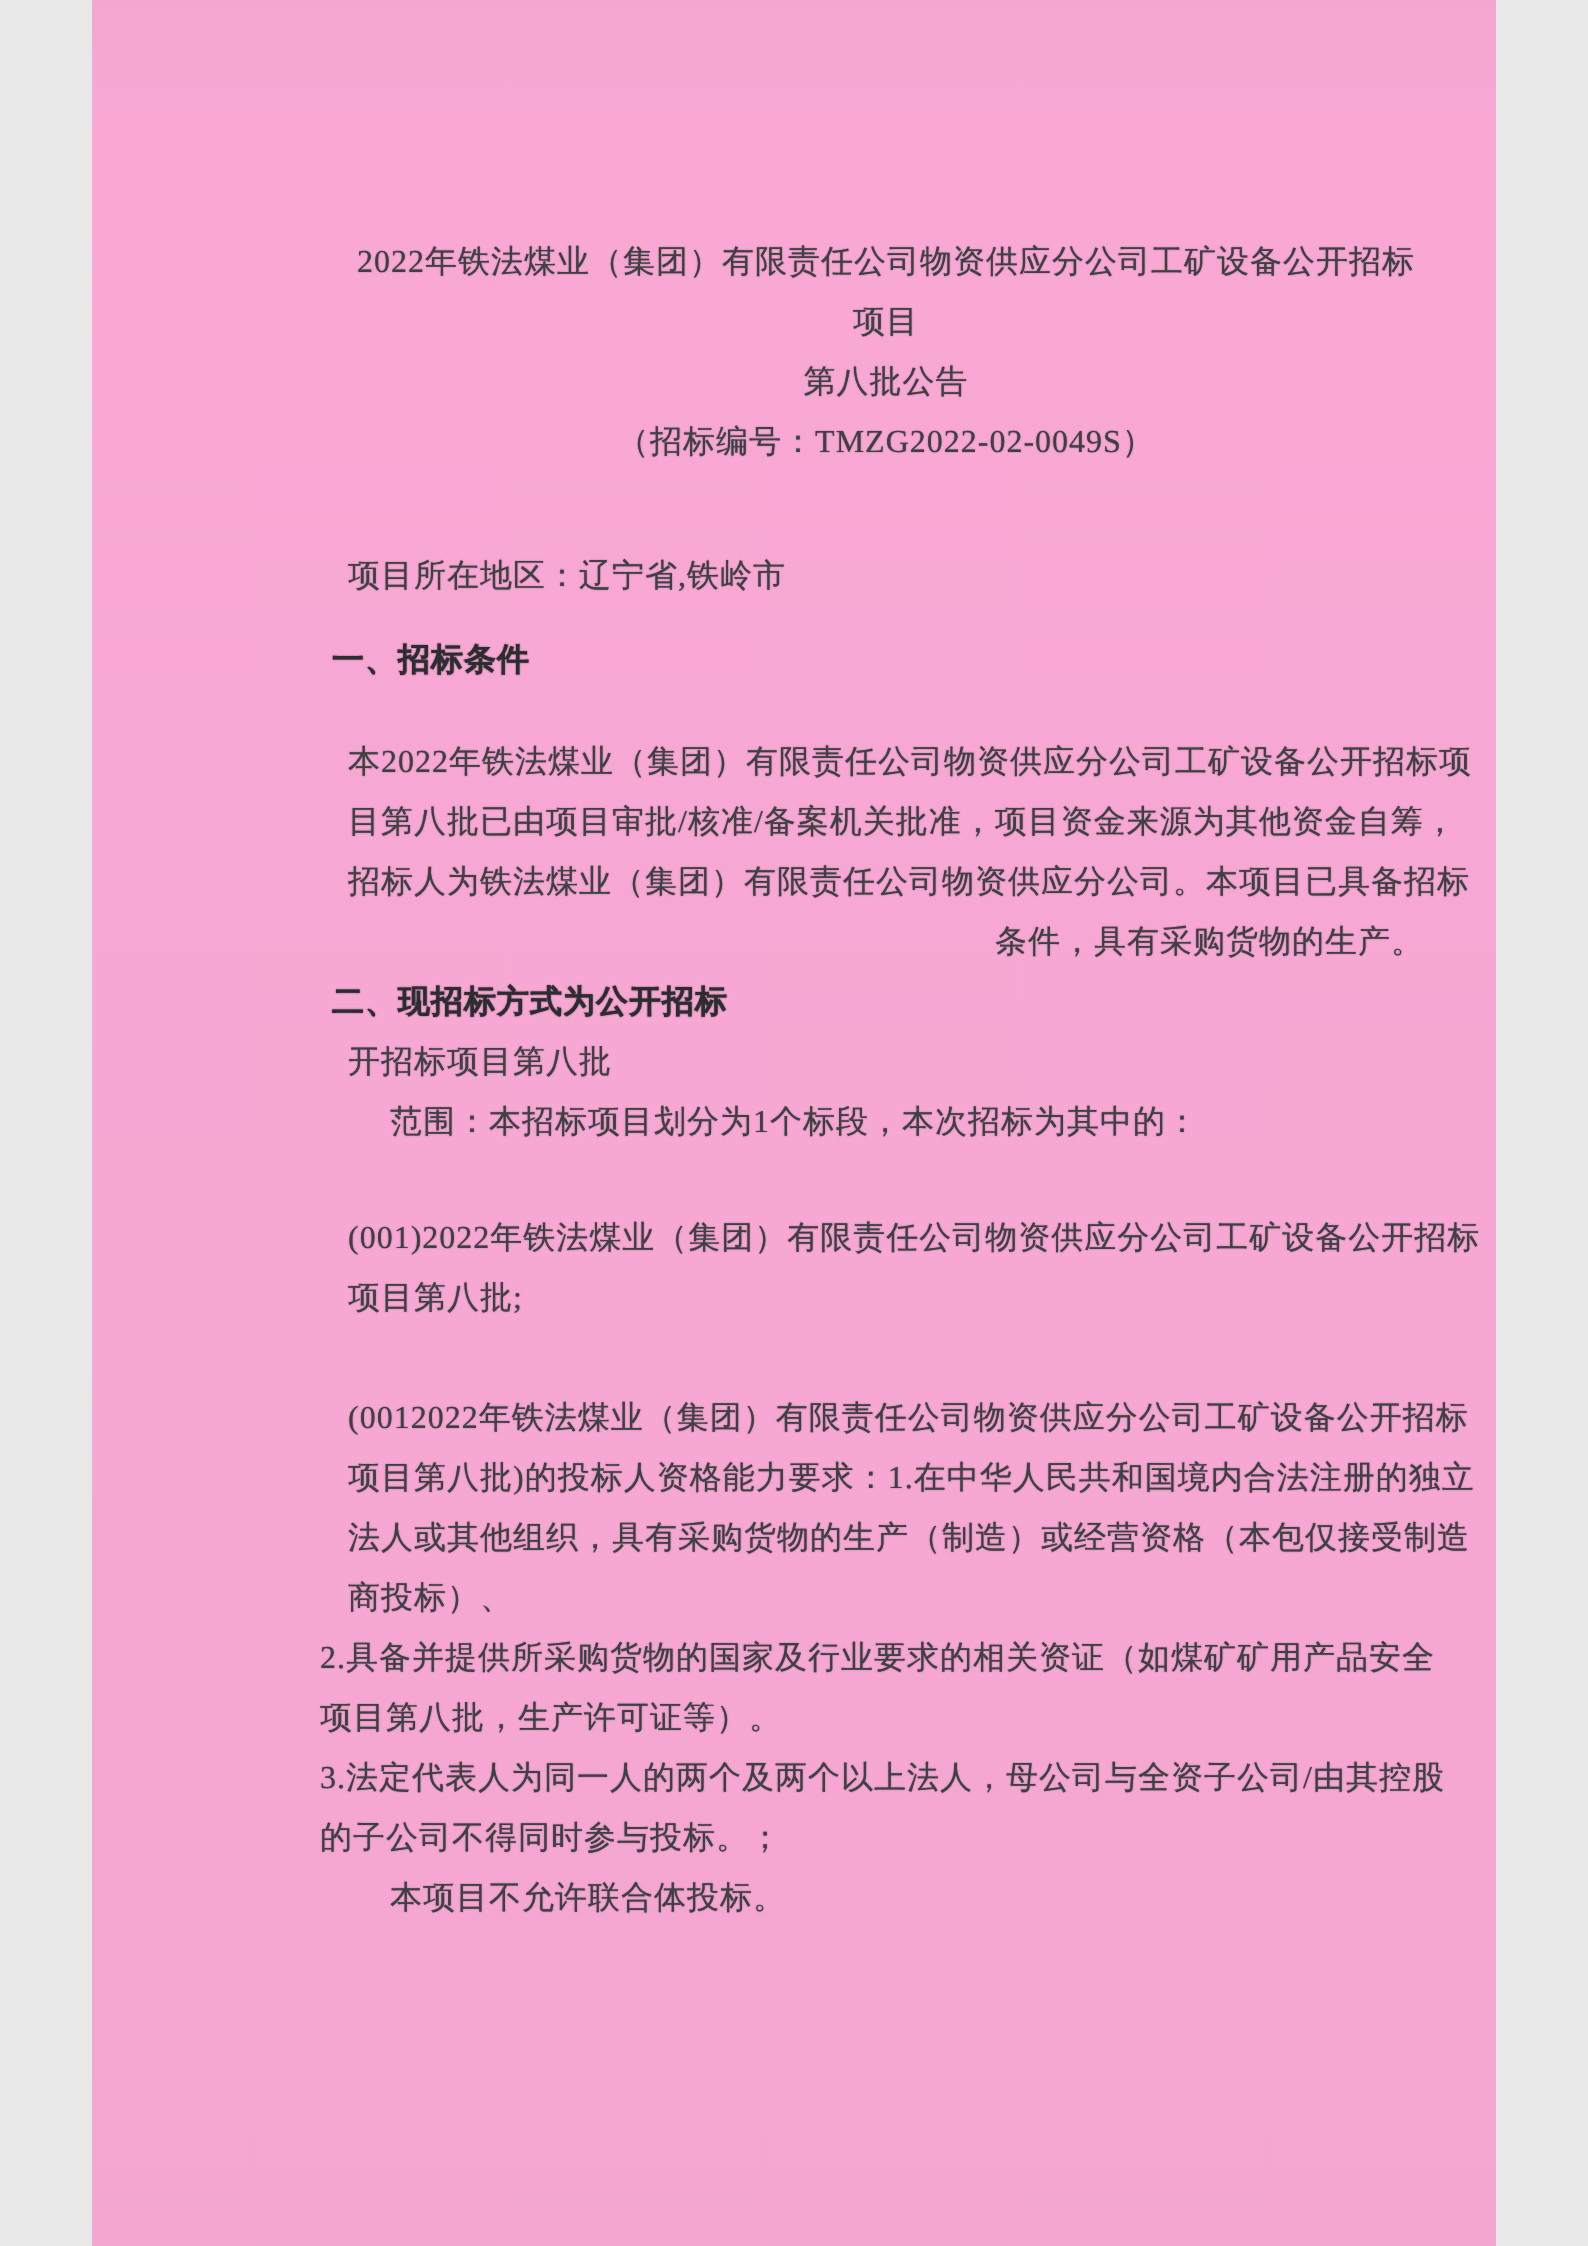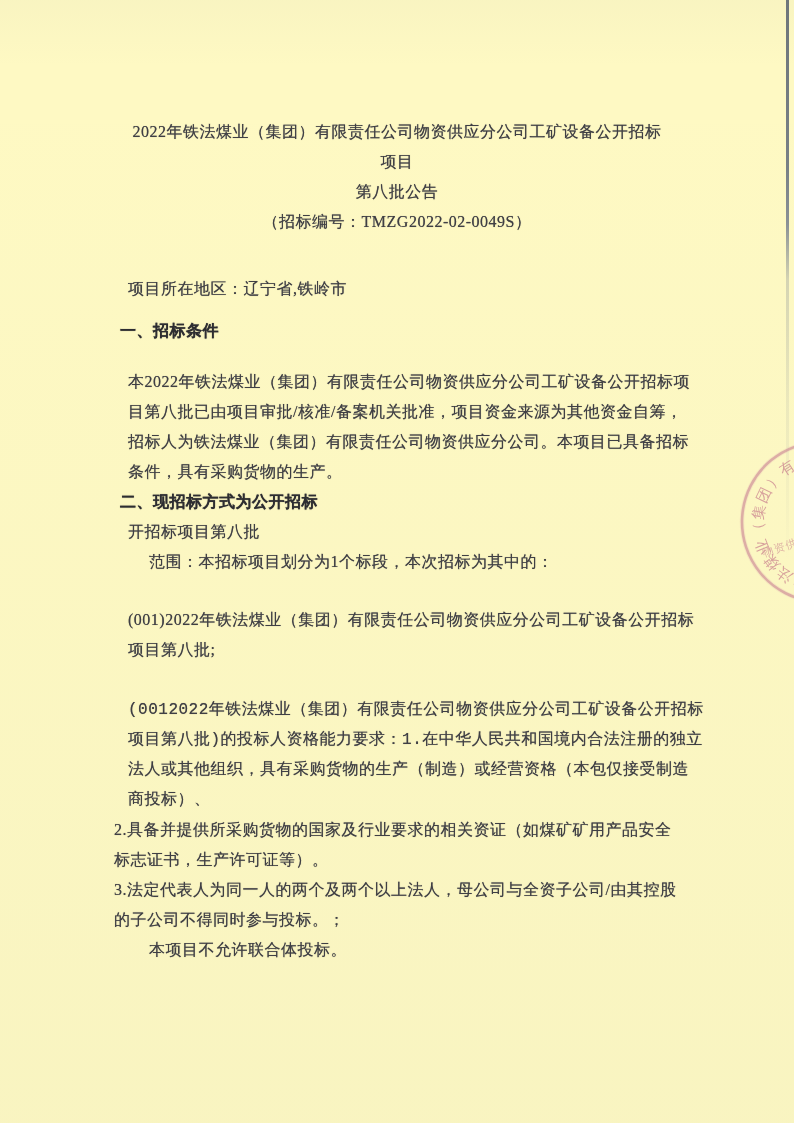--- a/index.html
+++ b/index.html
@@ -1,20 +1,20 @@
 <!DOCTYPE html>
 <html><head>
 <meta charset="utf-8">
 <style>
   html,body{margin:0;padding:0;background:#e8e8e8;}
   .page{
     position:relative;
-    width:794px;height:1123px;
+    width:702px;height:1123px;
     margin:0 auto;
-    background:#fef9c3;
+    background:#f9a8d4;
     overflow:hidden;
     font-family:"Liberation Serif","DejaVu Serif",serif;
     color:#3f3f44;
   }
   
   .page::before{
     content:"";position:absolute;inset:0;
     background:
       linear-gradient(180deg, rgba(120,130,140,0.04) 0%, rgba(120,130,140,0.00) 6%, rgba(120,130,140,0.02) 55%, rgba(120,130,140,0.04) 100%);
     pointer-events:none;
@@ -42,23 +42,23 @@
   .title-block .line{white-space:normal;}
   .heading{
     font-weight:bold;color:#2d2d31;
     margin-left:-8px;
     text-shadow:0 0 0.8px rgba(45,45,49,0.9);
   }
   .indent{margin-left:21px;}
   .outdent{margin-left:-14px;}
   .location{margin-top:37px;}
   .s1-heading{margin-top:12px;}
-  .s1-para{margin-top:21px;}
+  .s1-para{margin-top:21px;text-align:right;}
   .lot-lines{margin-top:28px;font-family:Liberation Serif, serif;}
-  .s3-req{margin-top:30px;font-family:Liberation Mono, monospace;}
+  .s3-req{margin-top:30px;}
   
   .seal{
     position:absolute;left:700px;top:425px;width:94px;height:190px;
     pointer-events:none;
   }
   .seal svg{display:block;}
 </style>
 </head>
 <body>
 
@@ -101,21 +101,21 @@
 
     <div class="s3-req">
       <div class="line">(0012022年铁法煤业（集团）有限责任公司物资供应分公司工矿设备公开招标</div>
       <div class="line">项目第八批)的投标人资格能力要求：1.在中华人民共和国境内合法注册的独立</div>
       <div class="line">法人或其他组织，具有采购货物的生产（制造）或经营资格（本包仅接受制造</div>
       <div class="line">商投标）、</div>
     </div>
 
     <div>
       <div class="line outdent">2.具备并提供所采购货物的国家及行业要求的相关资证（如煤矿矿用产品安全</div>
-      <div class="line outdent">标志证书，生产许可证等）。</div>
+      <div class="line outdent">项目第八批，生产许可证等）。</div>
     </div>
 
     <div>
       <div class="line outdent">3.法定代表人为同一人的两个及两个以上法人，母公司与全资子公司/由其控股</div>
       <div class="line outdent">的子公司不得同时参与投标。；</div>
     </div>
 
     <div class="line indent">本项目不允许联合体投标。</div>
 
   </div>

